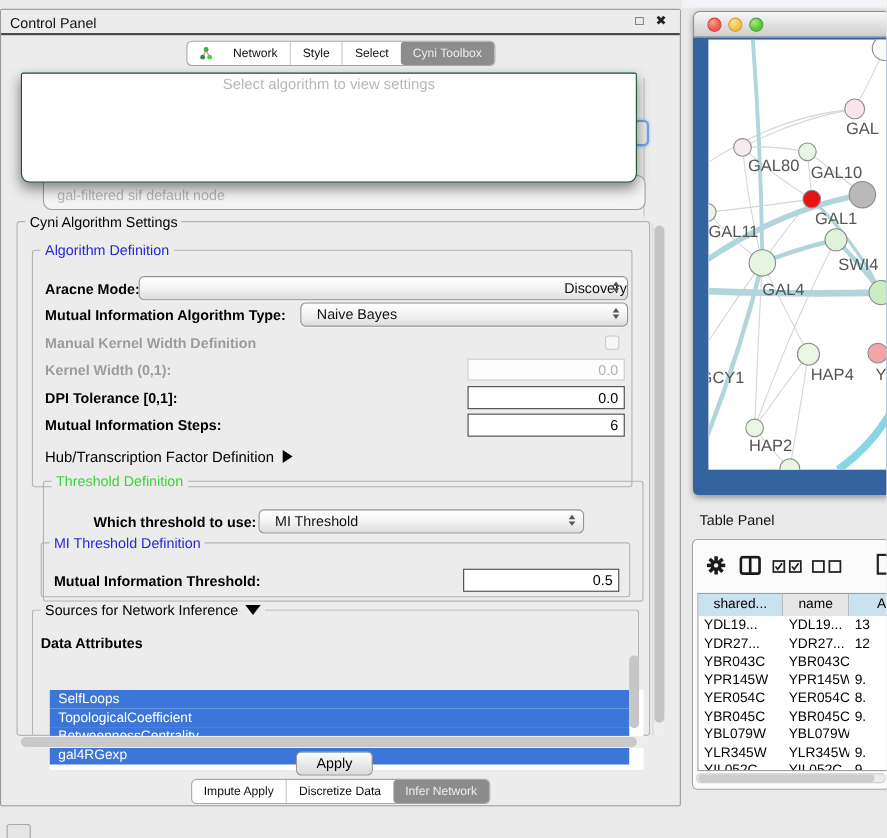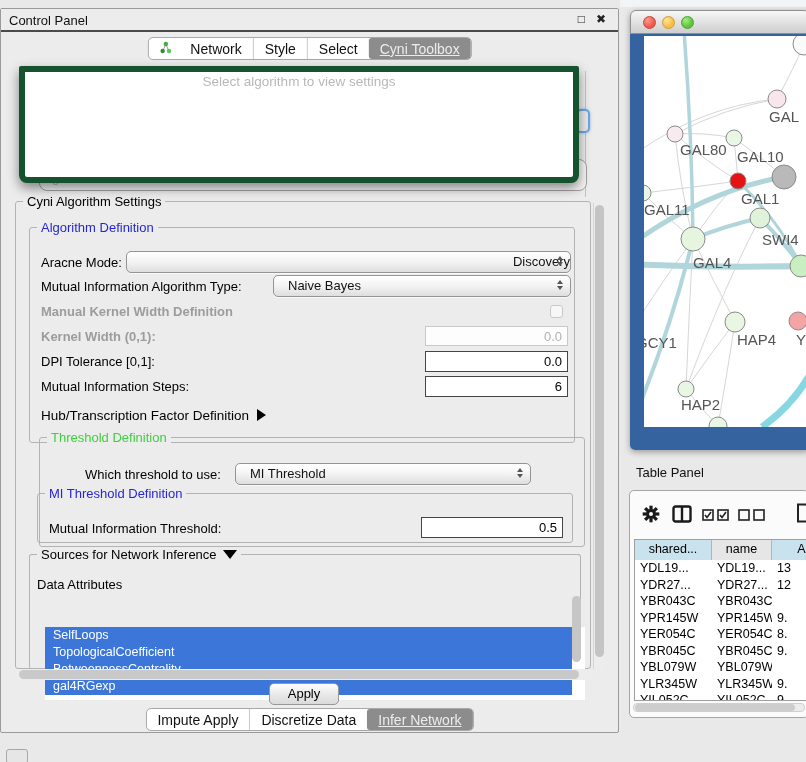--- a/index.html
+++ b/index.html
@@ -13,51 +13,51 @@
     border-bottom:2px solid #4a4a4a; background:#ececec; }
   #cp-title { position:absolute; left:8px; top:4px; font-size:13px; color:#111; }
   .tb-ico { position:absolute; top:3px; font-size:12px; color:#222; cursor:default; }
   #float-ico { right:33px; font-weight:400; }
   #close-ico { right:12px; font-weight:700; }
 
   
   .tabstrip { position:absolute; left:50%; transform:translateX(-50%);
     display:flex; align-items:stretch; background:#fff; border:1px solid #a8a8a8;
     border-radius:5px; overflow:hidden; height:23px; }
-  .tab { font-size:14px; color:#111; padding:3px 11px; display:flex; gap:19px;
+  .tab { font-size:11px; color:#111; padding:3px 11px; display:flex; align-items:center; gap:19px;
     border-left:1px solid #c9c9c9; white-space:nowrap; cursor:default; }
   .tab:first-child { border-left:none; }
-  .tab.sel { background:#8c8c8c; color:#ececec; border-left:none; border-radius:3px;text-decoration:underline; }
+  .tab.sel { background:#8c8c8c; color:#ececec; border-left:none; border-radius:3px; }
   .tab.sel + .tab { border-left:none; }
   #top-tabs { top:28px; }
   #bottom-tabs { top:699px; }
 
   
-  #algo-dd { position:absolute; left:18px; top:57px; width:560px; height:117px; z-index:50;
-    background:#fff; border:6px solid #14532d; border-radius:2px 2px 8px 8px;
+  #algo-dd { position:absolute; left:18px; top:57px; width:560px; height:100px; z-index:50;
+    background:#fff; border:1px solid #14532d; border-radius:2px 2px 8px 8px;
     box-shadow:0 5px 12px rgba(0,0,0,.45); overflow:hidden; }
   #algo-dd .prompt { text-align:center; color:#b8b8b8; font-size:13.5px; height:15px; line-height:15px; margin-top:2px; }
   .dd-item { font-size:13.5px; color:#000; height:16px; line-height:16px; padding-left:5px; white-space:nowrap; }
   .dd-item.sel { font-weight:bold; }
 
   
   #hidden-combo { position:absolute; left:38px; top:150px; width:548px; height:32px; z-index:10;
     border:1px solid #a0a0a0; border-radius:8px; background:#f4f4f4; }
   #hidden-combo span { position:absolute; left:12px; bottom:5px; font-size:13px; color:#b5b5b5; white-space:nowrap; }
   #hidden-ring { position:absolute; left:575px; top:100px; width:14px; height:24px; z-index:10;
     border:2px solid #6fa3e2; border-radius:5px; background:#e8e8e8; box-shadow:0 0 3px #8ab4e8; }
   #hidden-line { position:absolute; left:584px; top:62px; width:1px; height:126px; background:#c2c2c2; z-index:5; }
 
   
   .grp { position:absolute; border:1px solid #b3b3b3; border-radius:3px; }
   .grp-title { position:absolute; top:-8px; left:7px; background:#ececec; padding:0 4px; font-size:13px; white-space:nowrap; }
   .t-blue { color:#2626d8; }
   .t-green { color:#3fd03f; }
   .lbl { position:absolute; font-size:13px; color:#000; white-space:nowrap; }
-  .lbl.b { font-weight:normal;text-align:right; }
+  .lbl.b { font-weight:bold;text-align:right; }
   .lbl.dis { color:#9c9c9c; font-weight:bold; }
 
   .combo { position:absolute; height:22px; border:1px solid #949494; border-radius:5px;
     background:linear-gradient(#ffffff,#f3f3f3 50%,#dedede); font-size:13px; line-height:20px;
     padding-left:14px; color:#111; box-shadow:0 1px 0 rgba(255,255,255,.7); }
   .combo .arrows { position:absolute; right:7px; top:4px; display:flex; flex-direction:column; gap:2px; }
   .combo .up { width:0; height:0; border-left:3.5px solid transparent; border-right:3.5px solid transparent; border-bottom:4px solid #555; }
   .combo .dn { width:0; height:0; border-left:3.5px solid transparent; border-right:3.5px solid transparent; border-top:4px solid #555; }
 
   .tfield { position:absolute; background:#fff; border:1px solid #454545; font-size:13px;

